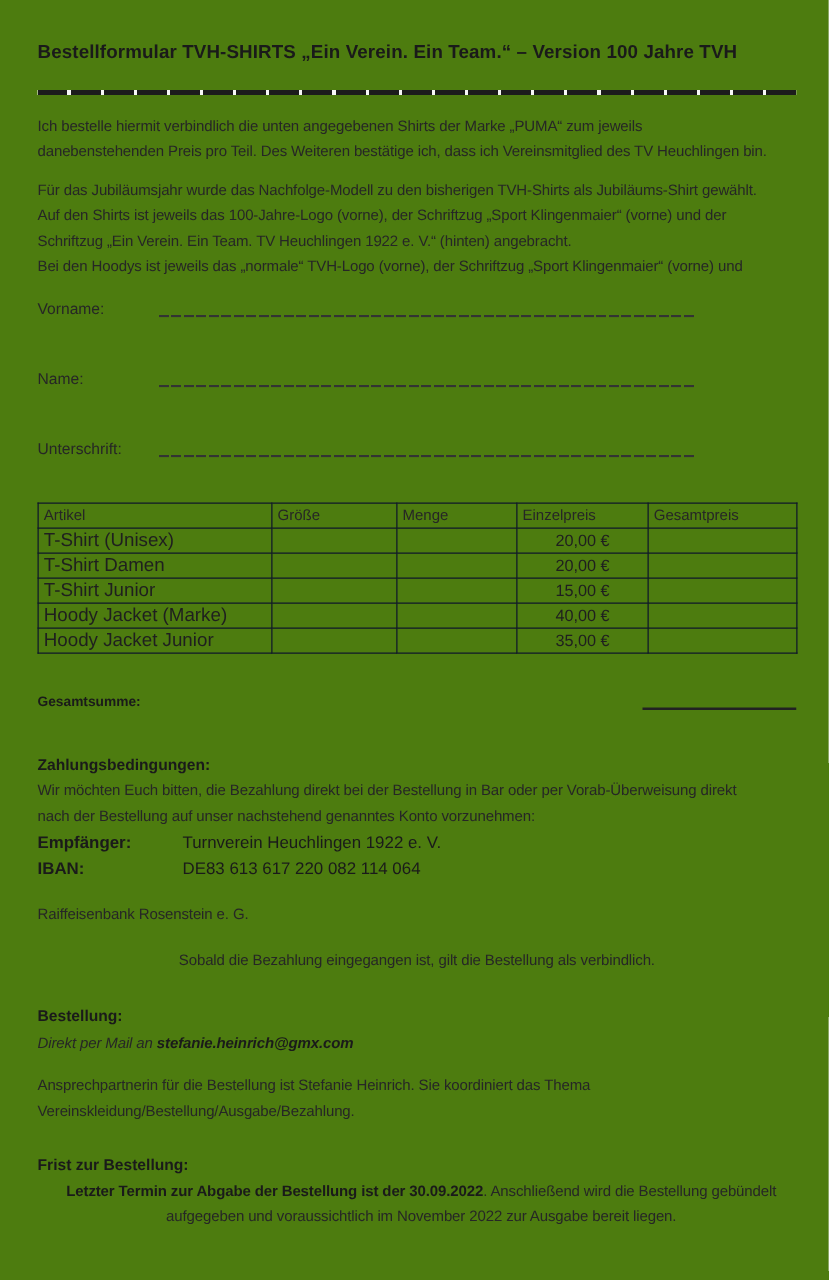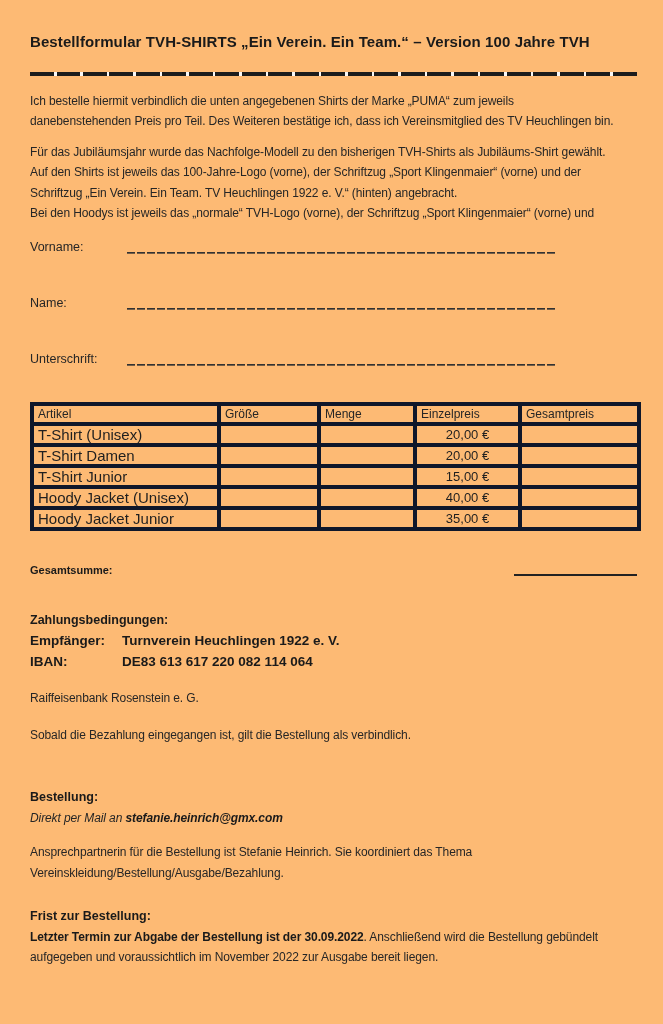--- a/index.html
+++ b/index.html
@@ -1,21 +1,21 @@
 <!DOCTYPE html>
 <html><head>
 <meta charset="utf-8">
 <style>
   html, body { margin: 0; padding: 0; background: #e9e9e9; }
   .page {
     position: relative;
     width: 663px;
     height: 1024px;
     margin: 0 auto;
-    background: #fdba74;
+    background: #4d7c0f;
     box-sizing: border-box;
     padding: 33px 26px 0 30px;
     font-family: "Liberation Sans", "DejaVu Sans", sans-serif;
     color: #212121;
     overflow: hidden;
   }
   .doc-title {
     font-size: 15px;
     font-weight: bold;
     letter-spacing: 0.1px;
@@ -57,21 +57,21 @@
     background: repeating-linear-gradient(90deg, #333333 0 8px, transparent 8px 10px) bottom / 100% 1.7px no-repeat;
   }
 
   table.order-table {
     margin-top: 17px;
     border-collapse: collapse;
     table-layout: fixed;
     width: 607px;
   }
   .order-table th, .order-table td {
-    border: 4px solid #0f172a;
+    border: 1px solid #0f172a;
     padding: 0 4px;
     box-sizing: border-box;
   }
   .order-table th {
     height: 20px;
     font-size: 12px;
     font-weight: normal;
     text-align: left;
     color: #262626;
   }
@@ -99,39 +99,40 @@
     border-bottom: 2.2px solid #222222;
   }
 
   .section-heading {
     font-size: 12.5px;
     font-weight: bold;
     color: #1a1a1a;
     line-height: 20.5px;
   }
   .payment { margin-top: 34px; }
-  .kv-row { display: flex; line-height: 21px; }
+  .kv-row { display: flex; line-height: 21px; gap: 24px; }
   .kv-label { width: 92px; font-size: 13.5px; font-weight: bold; color: #1a1a1a; }
-  .kv-value { font-size: 13.5px; font-weight: bold; color: #1a1a1a; }
+  .kv-value { font-size: 13.5px; font-weight: normal; color: #1a1a1a; }
   .bank-line { margin-top: 16px; }
-  .confirmation { margin-top: 16px; }
-
-  .order-section { margin-top: 42px; }
+  .confirmation { margin-top: 16px; text-align: center; }
+
+  .order-section { margin-top: 25px; }
   .mail-line { white-space: nowrap; font-style: italic; }
   .mail-line .email { font-weight: bold; color: #1a1a1a; letter-spacing: -0.1px; }
   .contact { margin-top: 14px; }
 
   .deadline-section { margin-top: 23px; }
   .deadline-text {
     font-size: 12px;
     letter-spacing: -0.1px;
     line-height: 20.5px;
     color: #262626;
     width: 614px;
     white-space: normal;
+    text-align: center;
   }
   .deadline-text .bold { font-weight: bold; color: #1a1a1a; }
 </style>
 </head>
 <body>
 
 <div class="page">
 
   <div class="doc-title">Bestellformular TVH-SHIRTS „Ein Verein. Ein Team.“ – Version 100 Jahre TVH</div>
 
@@ -197,21 +198,21 @@
         <td></td>
       </tr>
       <tr>
         <td class="cell-artikel">T-Shirt Junior</td>
         <td></td>
         <td></td>
         <td class="cell-price">15,00 €</td>
         <td></td>
       </tr>
       <tr>
-        <td class="cell-artikel">Hoody Jacket (Unisex)</td>
+        <td class="cell-artikel">Hoody Jacket (Marke)</td>
         <td></td>
         <td></td>
         <td class="cell-price">40,00 €</td>
         <td></td>
       </tr>
       <tr>
         <td class="cell-artikel">Hoody Jacket Junior</td>
         <td></td>
         <td></td>
         <td class="cell-price">35,00 €</td>
@@ -220,20 +221,24 @@
     </tbody>
   </table>
 
   <div class="total-row">
     <span class="total-label">Gesamtsumme:</span>
     <span class="total-line"></span>
   </div>
 
   <div class="payment">
     <div class="section-heading">Zahlungsbedingungen:</div>
+    <div class="bodytext">
+      <div>Wir möchten Euch bitten, die Bezahlung direkt bei der Bestellung in Bar oder per Vorab-Überweisung direkt</div>
+      <div>nach der Bestellung auf unser nachstehend genanntes Konto vorzunehmen:</div>
+    </div>
     <div class="kv-row">
       <span class="kv-label">Empfänger:</span>
       <span class="kv-value">Turnverein Heuchlingen 1922 e. V.</span>
     </div>
     <div class="kv-row">
       <span class="kv-label">IBAN:</span>
       <span class="kv-value">DE83 613 617 220 082 114 064</span>
     </div>
     <div class="bodytext bank-line">Raiffeisenbank Rosenstein e. G.</div>
     <div class="bodytext confirmation">Sobald die Bezahlung eingegangen ist, gilt die Bestellung als verbindlich.</div>

